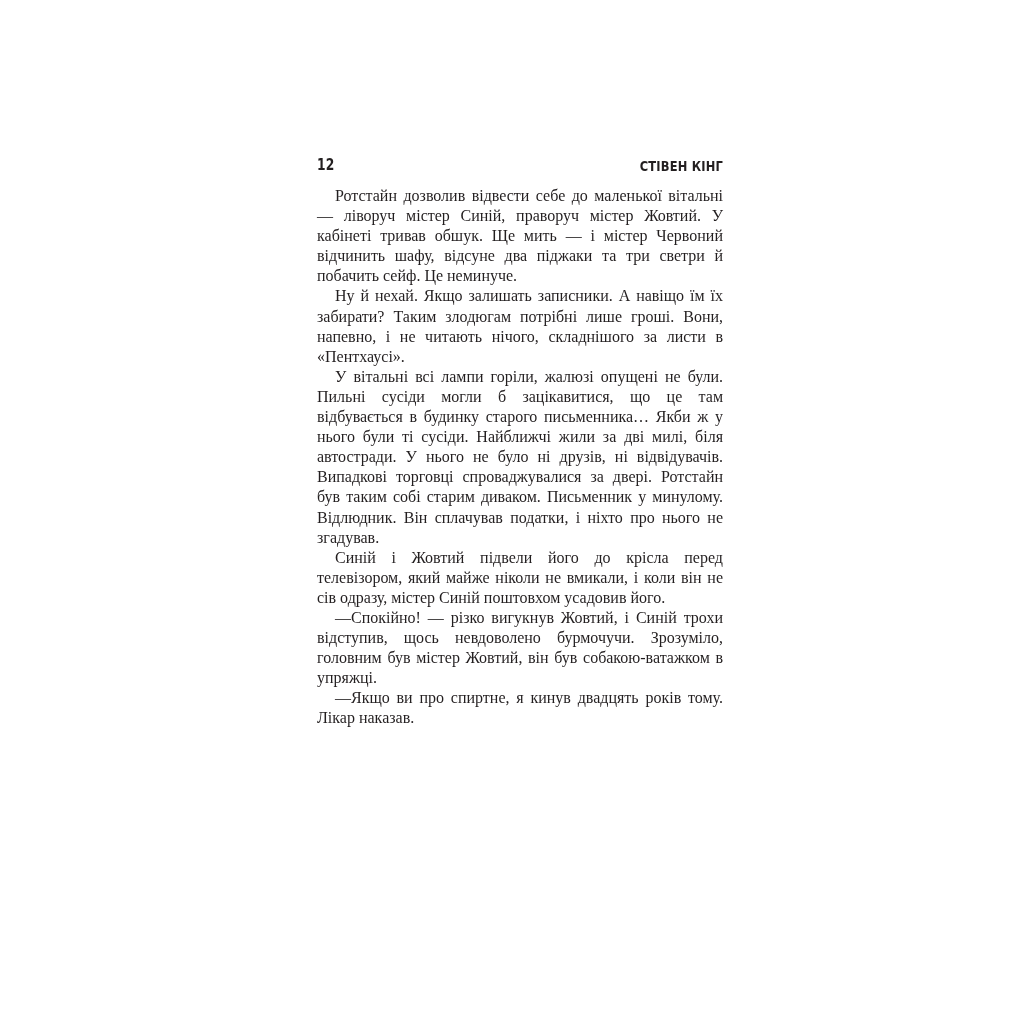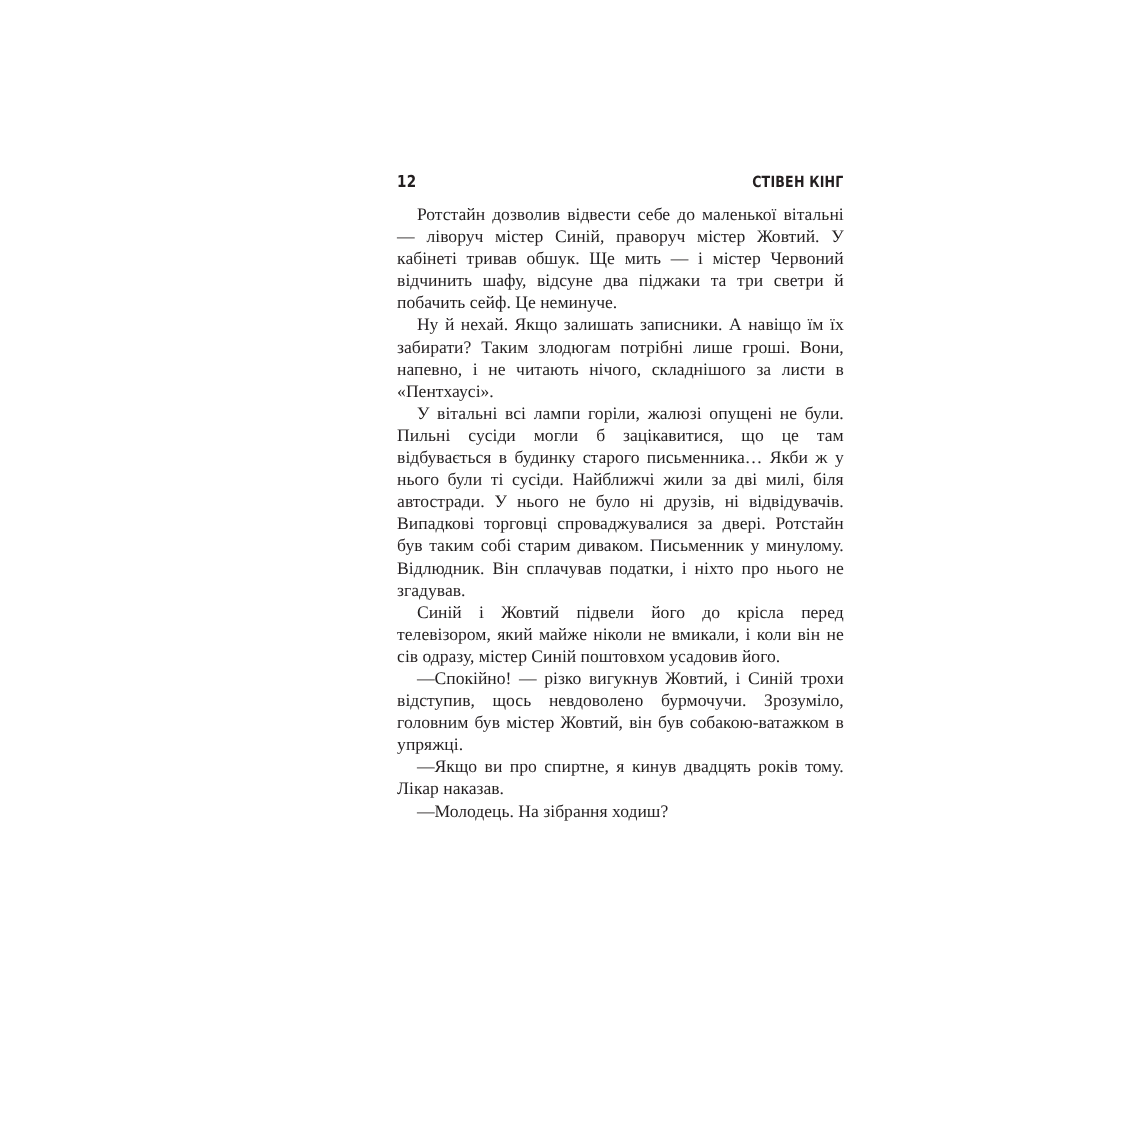--- a/index.html
+++ b/index.html
@@ -12,21 +12,20 @@
       height: 1024px;
       position: relative;
       overflow: hidden;
     }
     .page {
       position: absolute;
       left: 317px;
       top: 156px;
       width: 406px;
       color: #231f20;
-      margin-left: 44px;
     }
     .running-head {
       display: flex;
       justify-content: space-between;
       align-items: flex-end;
       height: 18px;
       font-family: "DejaVu Sans", sans-serif;
       font-weight: bold;
       font-size: 14px;
       letter-spacing: 0.2px;
@@ -59,15 +58,14 @@
     <span class="title">СТІВЕН КІНГ</span>
   </div>
 
   <div class="body-text">
     <p>Ротстайн дозволив відвести себе до маленької вітальні — ліворуч містер Синій, праворуч містер Жовтий. У кабінеті тривав обшук. Ще мить — і містер Червоний відчинить шафу, відсуне два піджаки та три светри й побачить сейф. Це неминуче.</p>
     <p>Ну й нехай. Якщо залишать записники. А навіщо їм їх забирати? Таким злодюгам потрібні лише гроші. Вони, напевно, і не читають нічого, складнішого за листи в «Пентхаусі».</p>
     <p>У вітальні всі лампи горіли, жалюзі опущені не були. Пильні сусіди могли б зацікавитися, що це там відбувається в будинку старого письменника… Якби ж у нього були ті сусіди. Найближчі жили за дві милі, біля автостради. У нього не було ні друзів, ні відвідувачів. Випадкові торговці спроваджувалися за двері. Ротстайн був таким собі старим диваком. Письменник у минулому. Відлюдник. Він сплачував податки, і ніхто про нього не згадував.</p>
     <p>Синій і Жовтий підвели його до крісла перед телевізором, який майже ніколи не вмикали, і коли він не сів одразу, містер Синій поштовхом усадовив його.</p>
     <p>—Спокійно! — різко вигукнув Жовтий, і Синій трохи відступив, щось невдоволено бурмочучи. Зрозуміло, головним був містер Жовтий, він був собакою-ватажком в упряжці.</p>
     <p>—Якщо ви про спиртне, я кинув двадцять років тому. Лікар наказав.</p>
-    <p>—Молодець. На зібрання ходиш?</p>
   </div>
 </div>
 
 </body></html>

